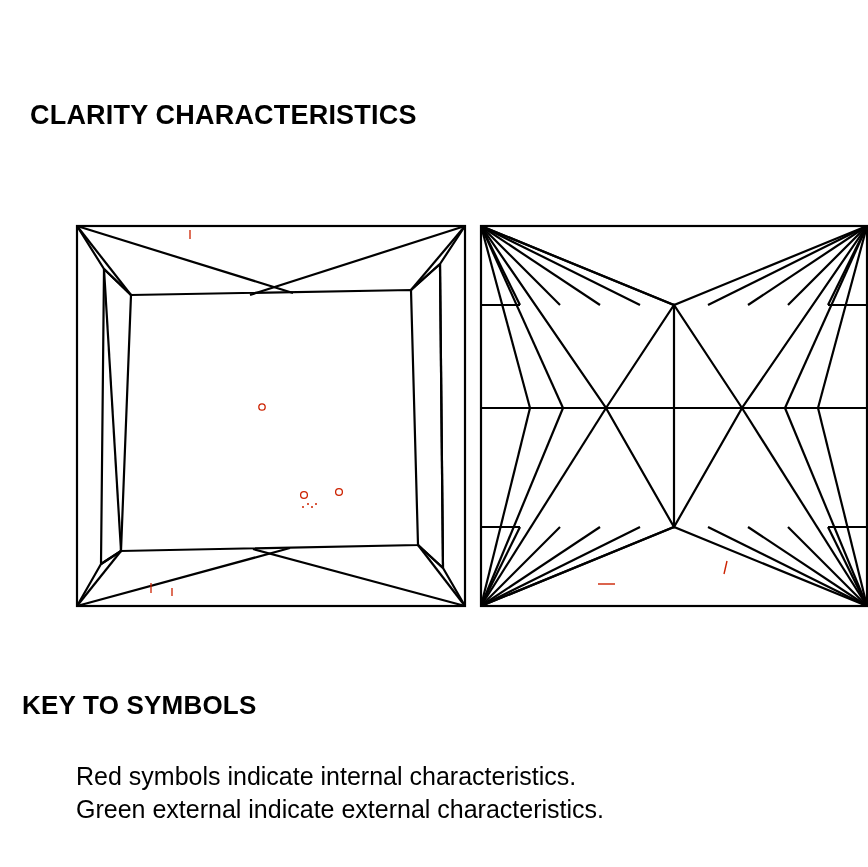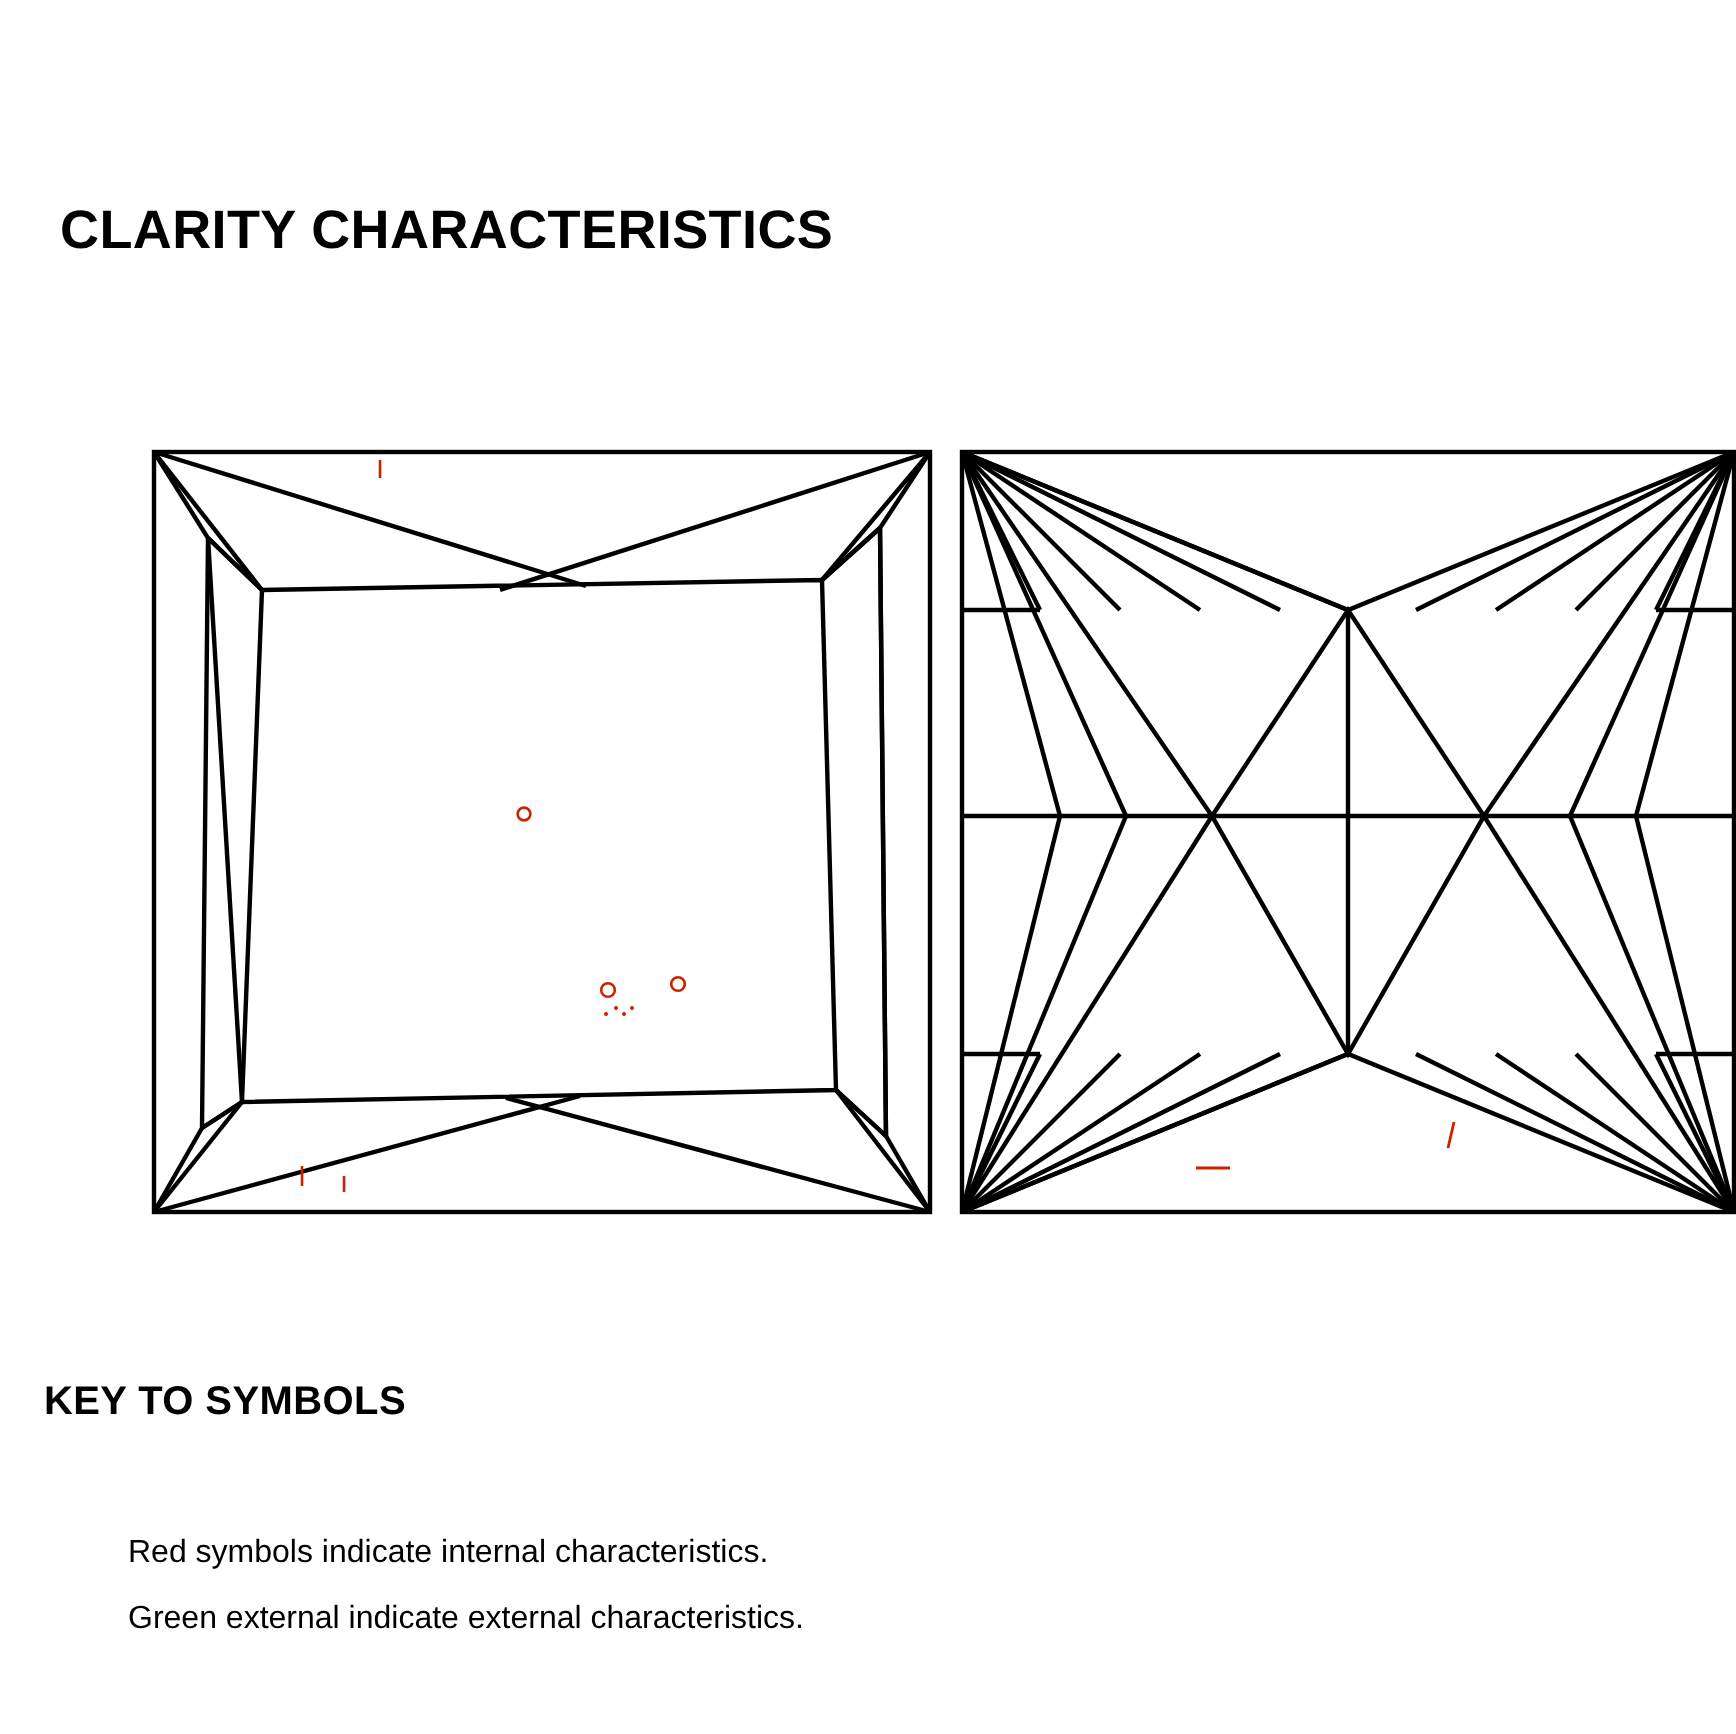--- a/index.html
+++ b/index.html
@@ -27,29 +27,29 @@
     left: 30px;
     top: 73px;
     font-size: 27px;
     font-weight: bold;
     letter-spacing: 0.2px;
   }
   .key-title {
     position: absolute;
     left: 22px;
     top: 663px;
-    font-size: 20px;
+    font-size: 26px;
     font-weight: bold;
     letter-spacing: 0.2px;
   }
   .key-lines {
     position: absolute;
-    left: 64px;
+    left: 76px;
     top: 733px;
-    font-size: 16px;
+    font-size: 25px;
     line-height: 33px;
     font-weight: normal;
   }
   .key-lines div {
     white-space: nowrap;
   }
   .plot-wrap {
     position: absolute;
     left: 0;
     top: 0;

